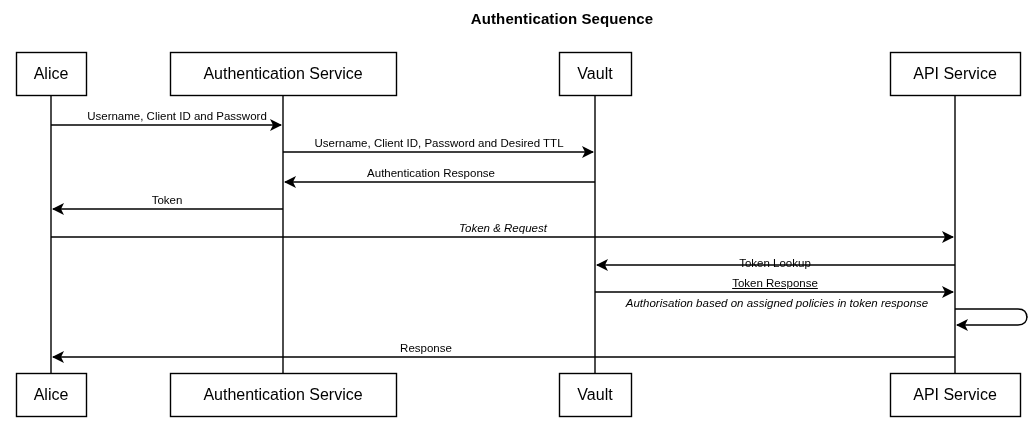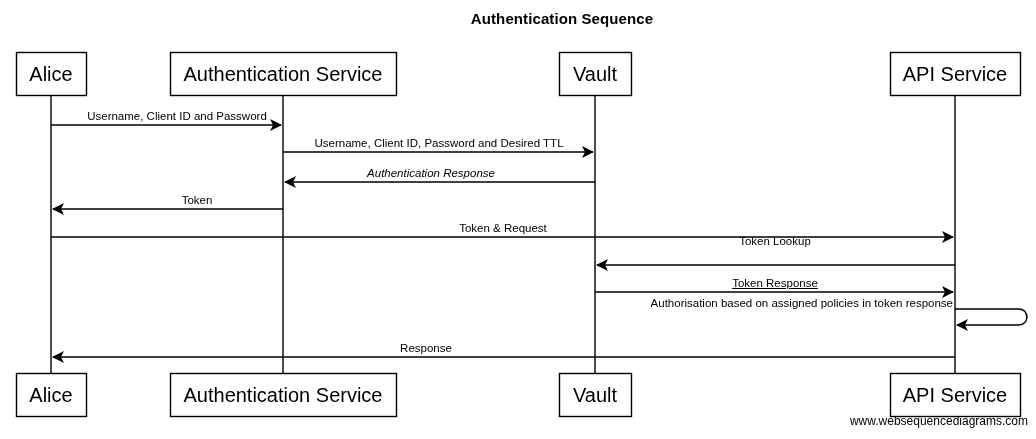--- a/index.html
+++ b/index.html
@@ -32,34 +32,34 @@
   #svg-layer {
     position: absolute;
     left: 0;
     top: 0;
   }
   .actor-box-label {
     position: absolute;
     display: flex;
     align-items: center;
     justify-content: center;
-    font-size: 20px;
+    font-size: 16px;
     line-height: 1;
     white-space: nowrap;
     box-sizing: border-box;
   }
   .msg-label {
     position: absolute;
     font-size: 11.5px;
     line-height: 1;
     white-space: nowrap;
     box-sizing: border-box;
   }
   .msg-label.center { text-align: center; }
-  .msg-label.left { text-align: right; }
+  .msg-label.left { text-align: center; font-style: italic; }
   #footer-link {
     position: absolute;
     right: 8px;
     top: 415px;
     font-size: 12px;
     line-height: 1;
     white-space: nowrap;
     text-align: right;
   }
 </style>
@@ -109,24 +109,23 @@
       <div class="actor-box-label" style="left: 16px; top: 52px; width: 70px; height: 43px;">Alice</div>
       <div class="actor-box-label" style="left: 16px; top: 373px; width: 70px; height: 43px;">Alice</div>
       <div class="actor-box-label" style="left: 170px; top: 52px; width: 226px; height: 43px;">Authentication Service</div>
       <div class="actor-box-label" style="left: 170px; top: 373px; width: 226px; height: 43px;">Authentication Service</div>
       <div class="actor-box-label" style="left: 559px; top: 52px; width: 72px; height: 43px;">Vault</div>
       <div class="actor-box-label" style="left: 559px; top: 373px; width: 72px; height: 43px;">Vault</div>
       <div class="actor-box-label" style="left: 890px; top: 52px; width: 130px; height: 43px;">API Service</div>
       <div class="actor-box-label" style="left: 890px; top: 373px; width: 130px; height: 43px;">API Service</div>
       <div class="msg-label center" style="left: 51px; top: 111px; width: 232px; padding-left: 20px;">Username, Client ID and Password</div>
       <div class="msg-label center" style="left: 283px; top: 138px; width: 312px; text-align: center;">Username, Client ID, Password and Desired TTL</div>
-      <div class="msg-label center" style="left: 283px; top: 168px; width: 296px; font-style: italic;">Authentication Response</div>
-      <div class="msg-label center" style="left: 51px; top: 195px; width: 232px; margin-left: 30px;">Token</div>
-      <div class="msg-label center" style="left: 51px; top: 223px; width: 904px;">Token &amp; Request</div>
-      <div class="msg-label center" style="left: 595px; top: 236px; width: 360px;">Token Lookup</div>
+      <div class="msg-label center" style="left: 283px; top: 168px; width: 296px;">Authentication Response</div>
+      <div class="msg-label center" style="left: 51px; top: 195px; width: 232px;">Token</div>
+      <div class="msg-label center" style="left: 51px; top: 223px; width: 904px; font-style: italic;">Token &amp; Request</div>
+      <div class="msg-label center" style="left: 595px; top: 258px; width: 360px;">Token Lookup</div>
       <div class="msg-label center" style="left: 595px; top: 278px; width: 360px; text-decoration: underline;">Token Response</div>
       <div class="msg-label left" style="left: 601px; top: 298px; width: 352px;">Authorisation based on assigned policies in token response</div>
       <div class="msg-label center" style="left: 51px; top: 343px; width: 750px;">Response</div>
     </div>
 
-  <div id="footer-link">www.websequencediagrams.com</div>
 
 </div>
 
 </body></html>

